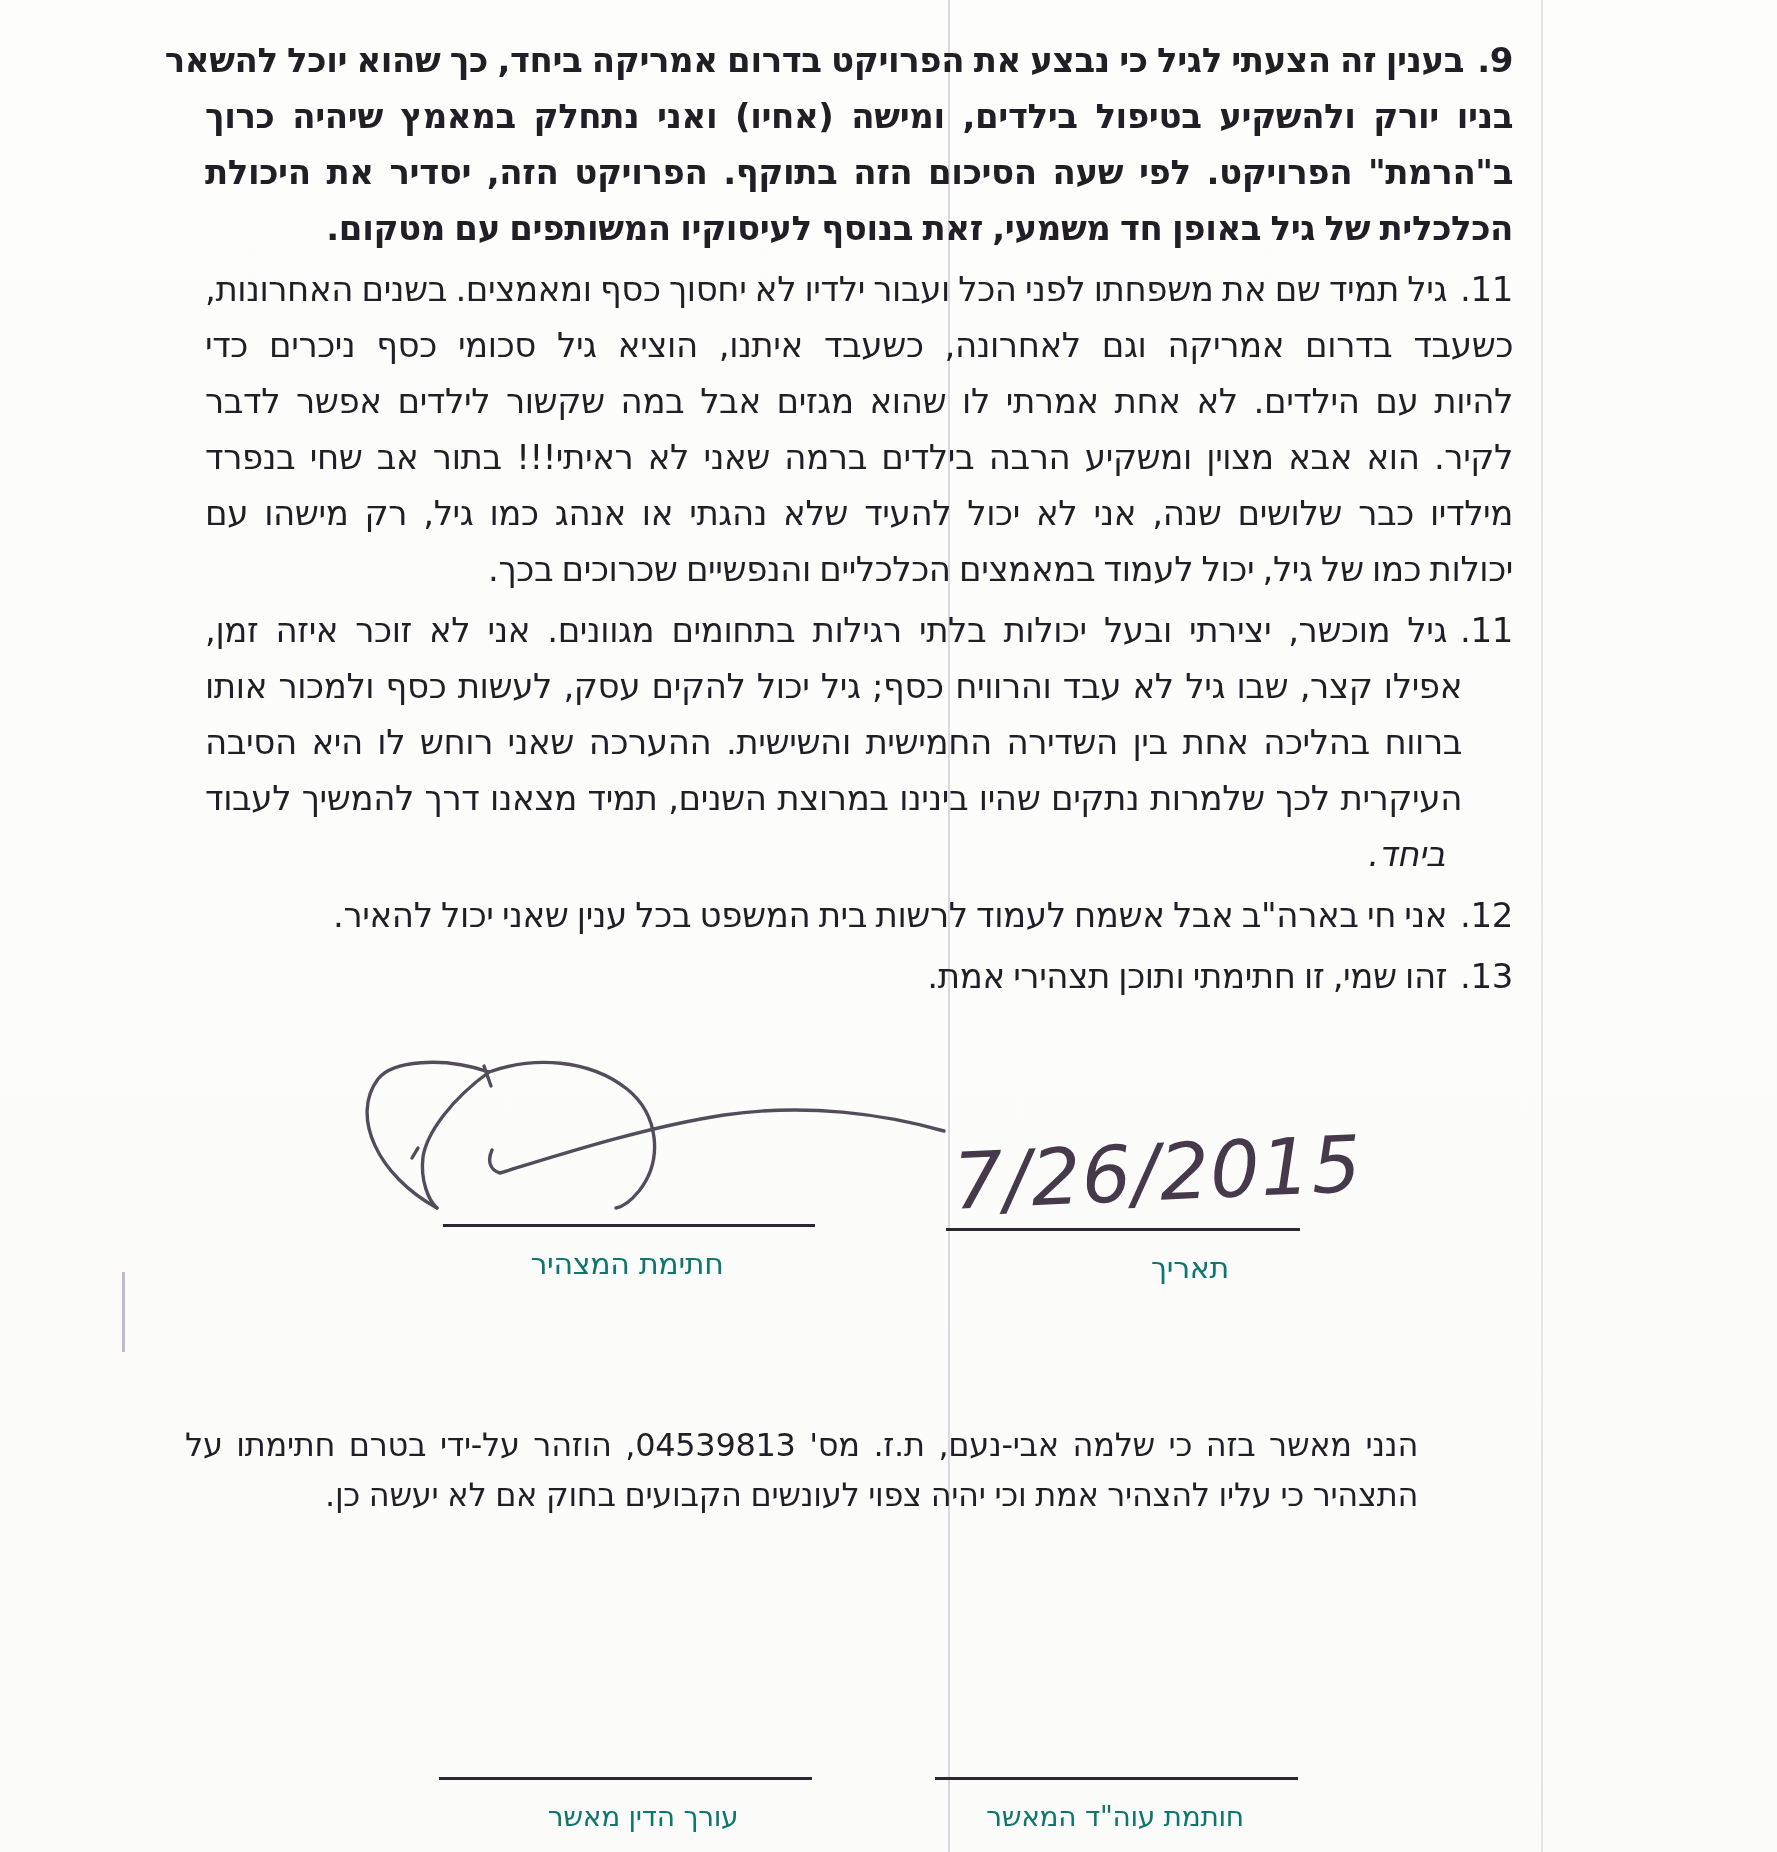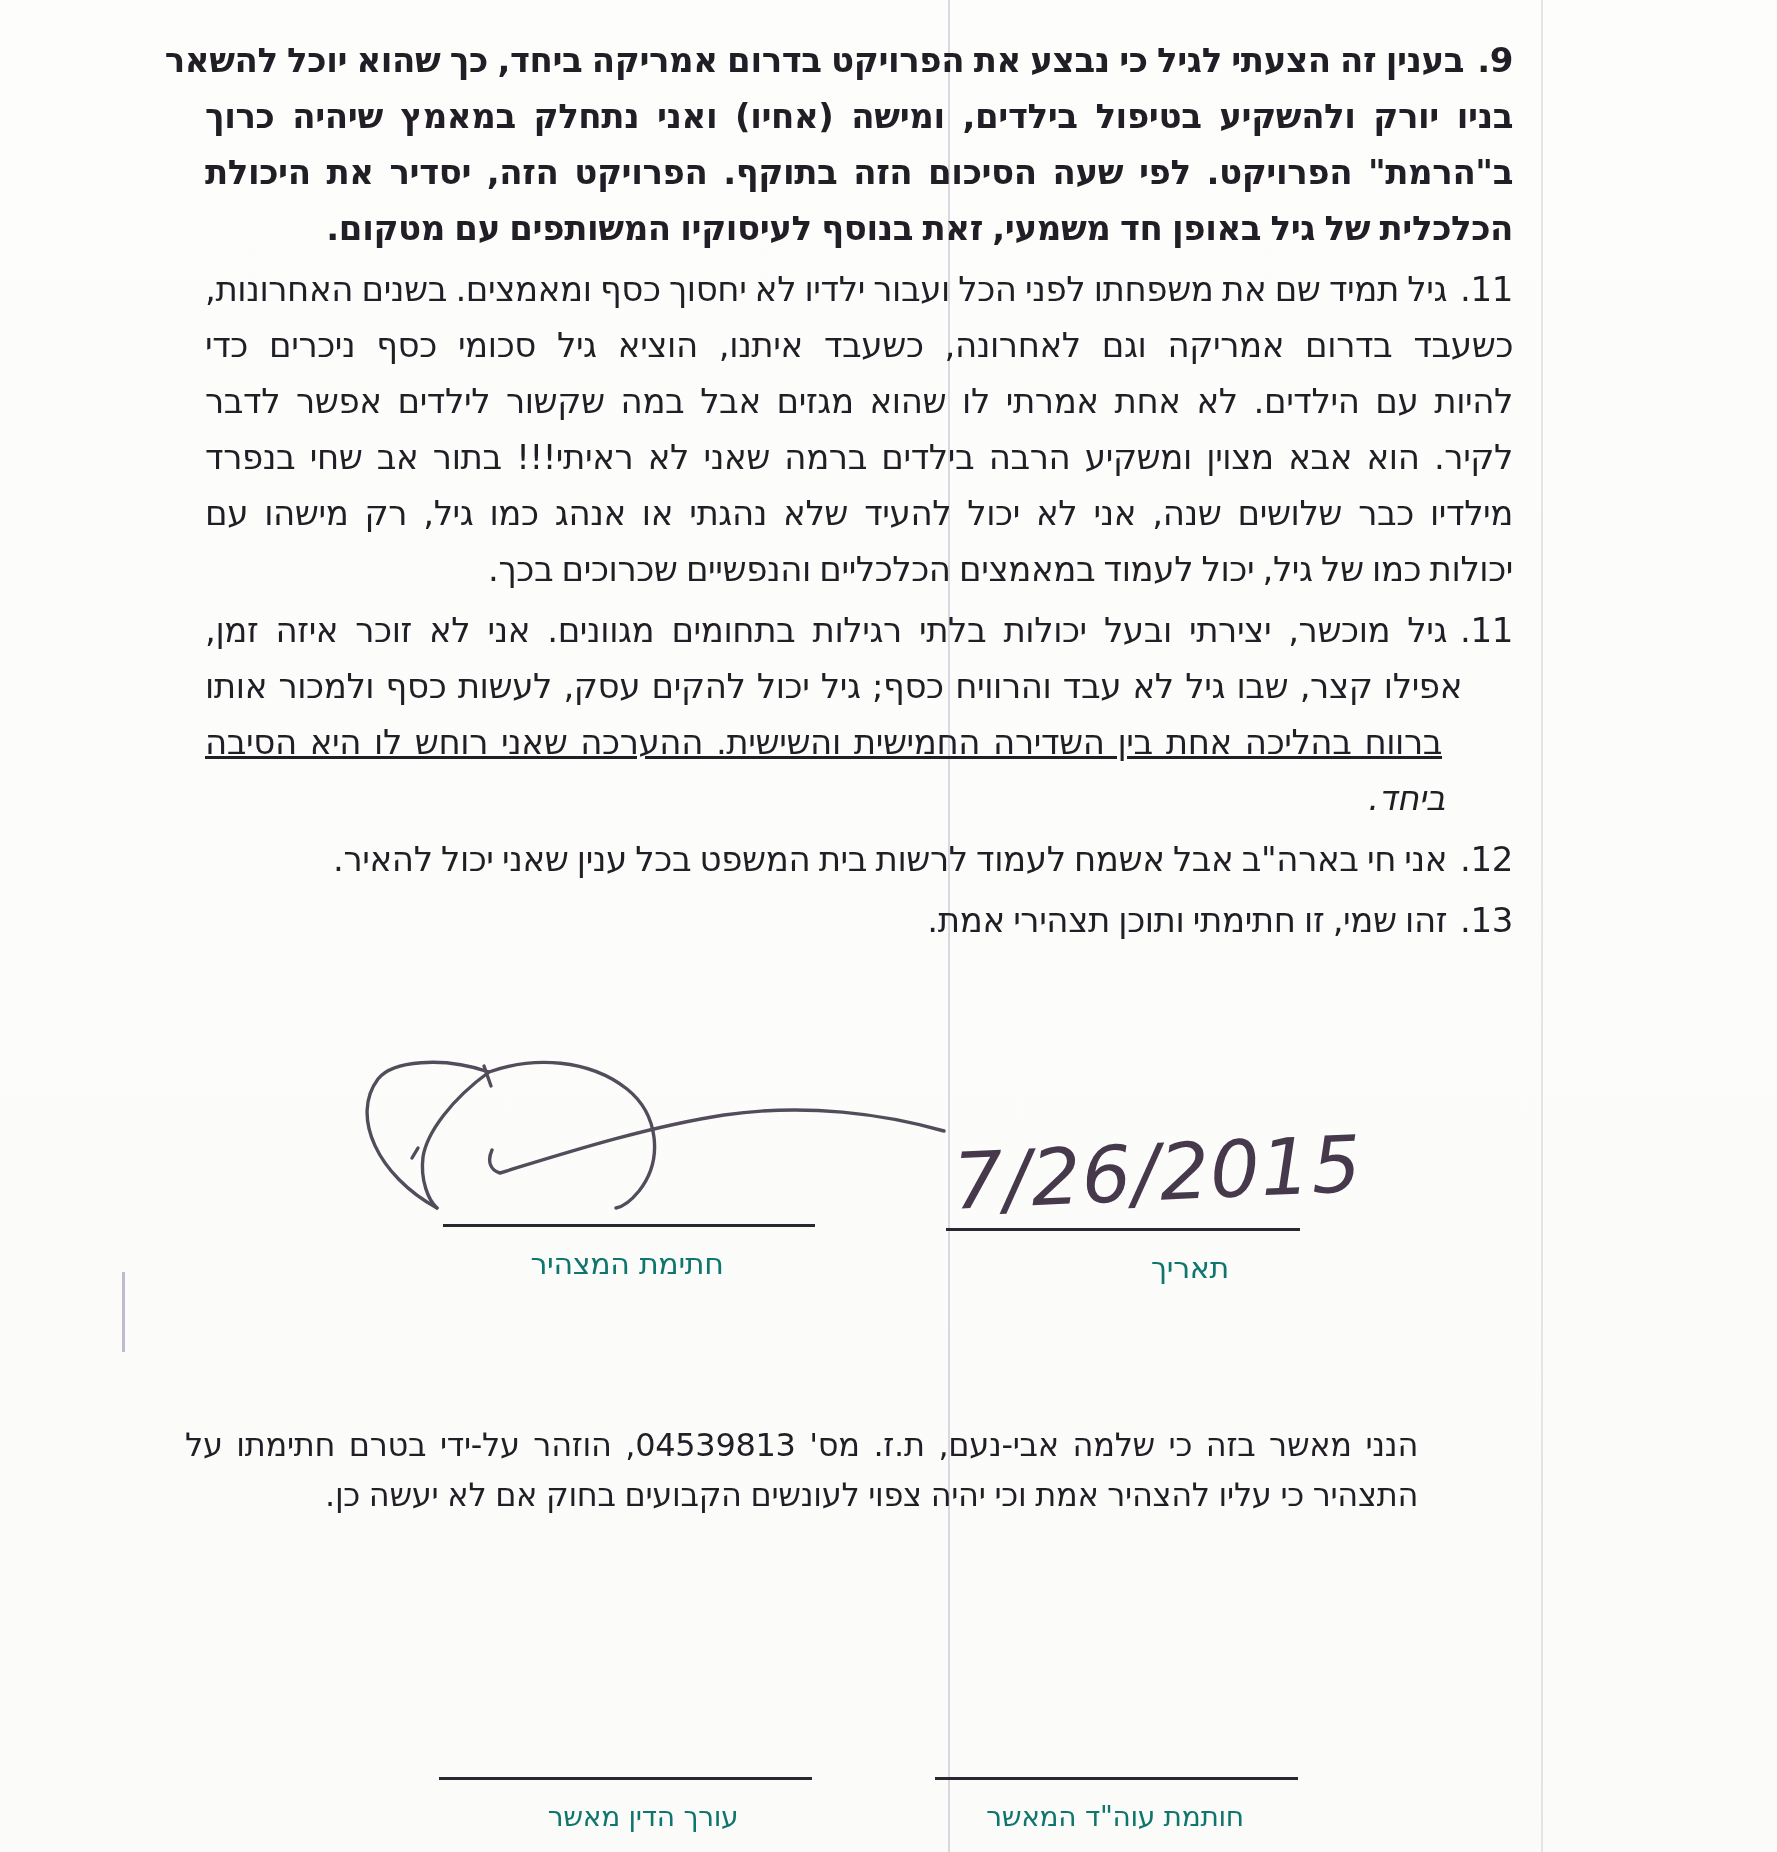--- a/index.html
+++ b/index.html
@@ -61,21 +61,22 @@
       <div class="pline"><span class="pnum">11.</span><span class="psp"></span><span>גיל תמיד שם את משפחתו לפני הכל ועבור ילדיו לא יחסוך כסף ומאמצים. בשנים האחרונות,</span></div>
       <div class="pline" style="margin-right: 0px;">כשעבד בדרום אמריקה וגם לאחרונה, כשעבד איתנו, הוציא גיל סכומי כסף ניכרים כדי</div>
       <div class="pline" style="margin-right: 0px;">להיות עם הילדים. לא אחת אמרתי לו שהוא מגזים אבל במה שקשור לילדים אפשר לדבר</div>
       <div class="pline" style="margin-right: 0px;">לקיר. הוא אבא מצוין ומשקיע הרבה בילדים ברמה שאני לא ראיתי!!! בתור אב שחי בנפרד</div>
       <div class="pline" style="margin-right: 0px;">מילדיו כבר שלושים שנה, אני לא יכול להעיד שלא נהגתי או אנהג כמו גיל, רק מישהו עם</div>
       <div class="pline last" style="margin-right: 0px;">יכולות כמו של גיל, יכול לעמוד במאמצים הכלכליים והנפשיים שכרוכים בכך.</div>
     </div>
     <div class="para">
       <div class="pline"><span class="pnum">11.</span><span class="psp"></span><span>גיל מוכשר, יצירתי ובעל יכולות בלתי רגילות בתחומים מגוונים. אני לא זוכר איזה זמן,</span></div>
       <div class="pline" style="margin-right: 51px;">אפילו קצר, שבו גיל לא עבד והרוויח כסף; גיל יכול להקים עסק, לעשות כסף ולמכור אותו</div>
-      <div class="pline" style="margin-right: 71px; text-decoration: underline;">ברווח בהליכה אחת בין השדירה החמישית והשישית. ההערכה שאני רוחש לו היא הסיבה</div>
+      <div class="pline" style="margin-right: 51px;">ברווח בהליכה אחת בין השדירה החמישית והשישית. ההערכה שאני רוחש לו היא הסיבה</div>
+      <div class="pline" style="margin-right: 51px;">העיקרית לכך שלמרות נתקים שהיו בינינו במרוצת השנים, תמיד מצאנו דרך להמשיך לעבוד</div>
       <div class="pline last" style="margin-right: 68px; font-style: italic;">ביחד.</div>
     </div>
     <div class="para">
       <div class="pline last"><span class="pnum">12.</span><span class="psp"></span><span>אני חי בארה"ב אבל אשמח לעמוד לרשות בית המשפט בכל ענין שאני יכול להאיר.</span></div>
     </div>
     <div class="para">
       <div class="pline last"><span class="pnum">13.</span><span class="psp"></span><span>זהו שמי, זו חתימתי ותוכן תצהירי אמת.</span></div>
     </div>
   </div>
 

